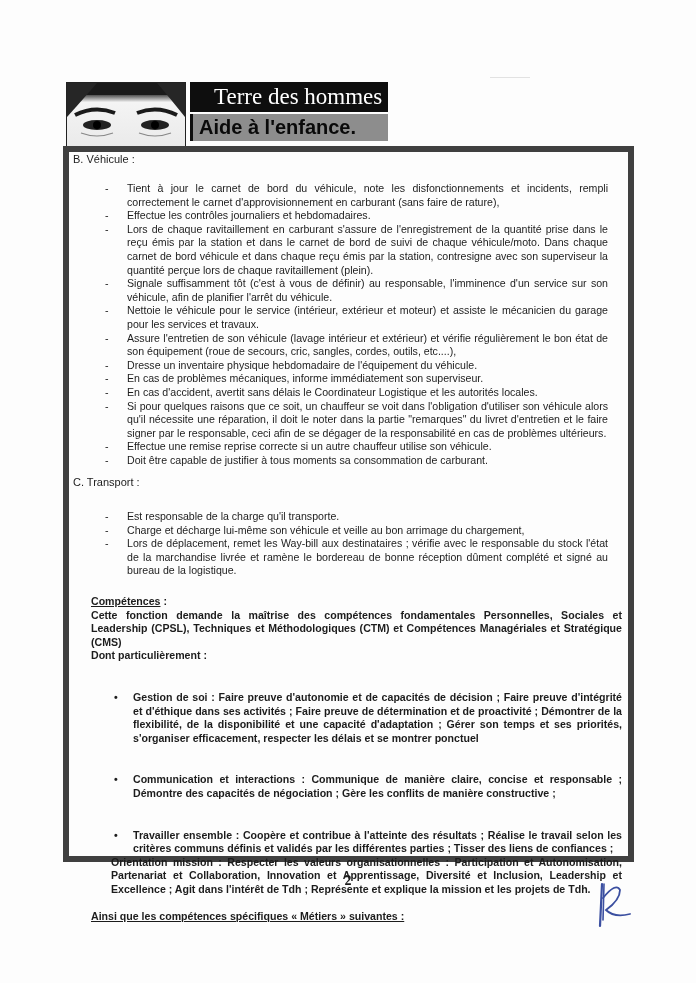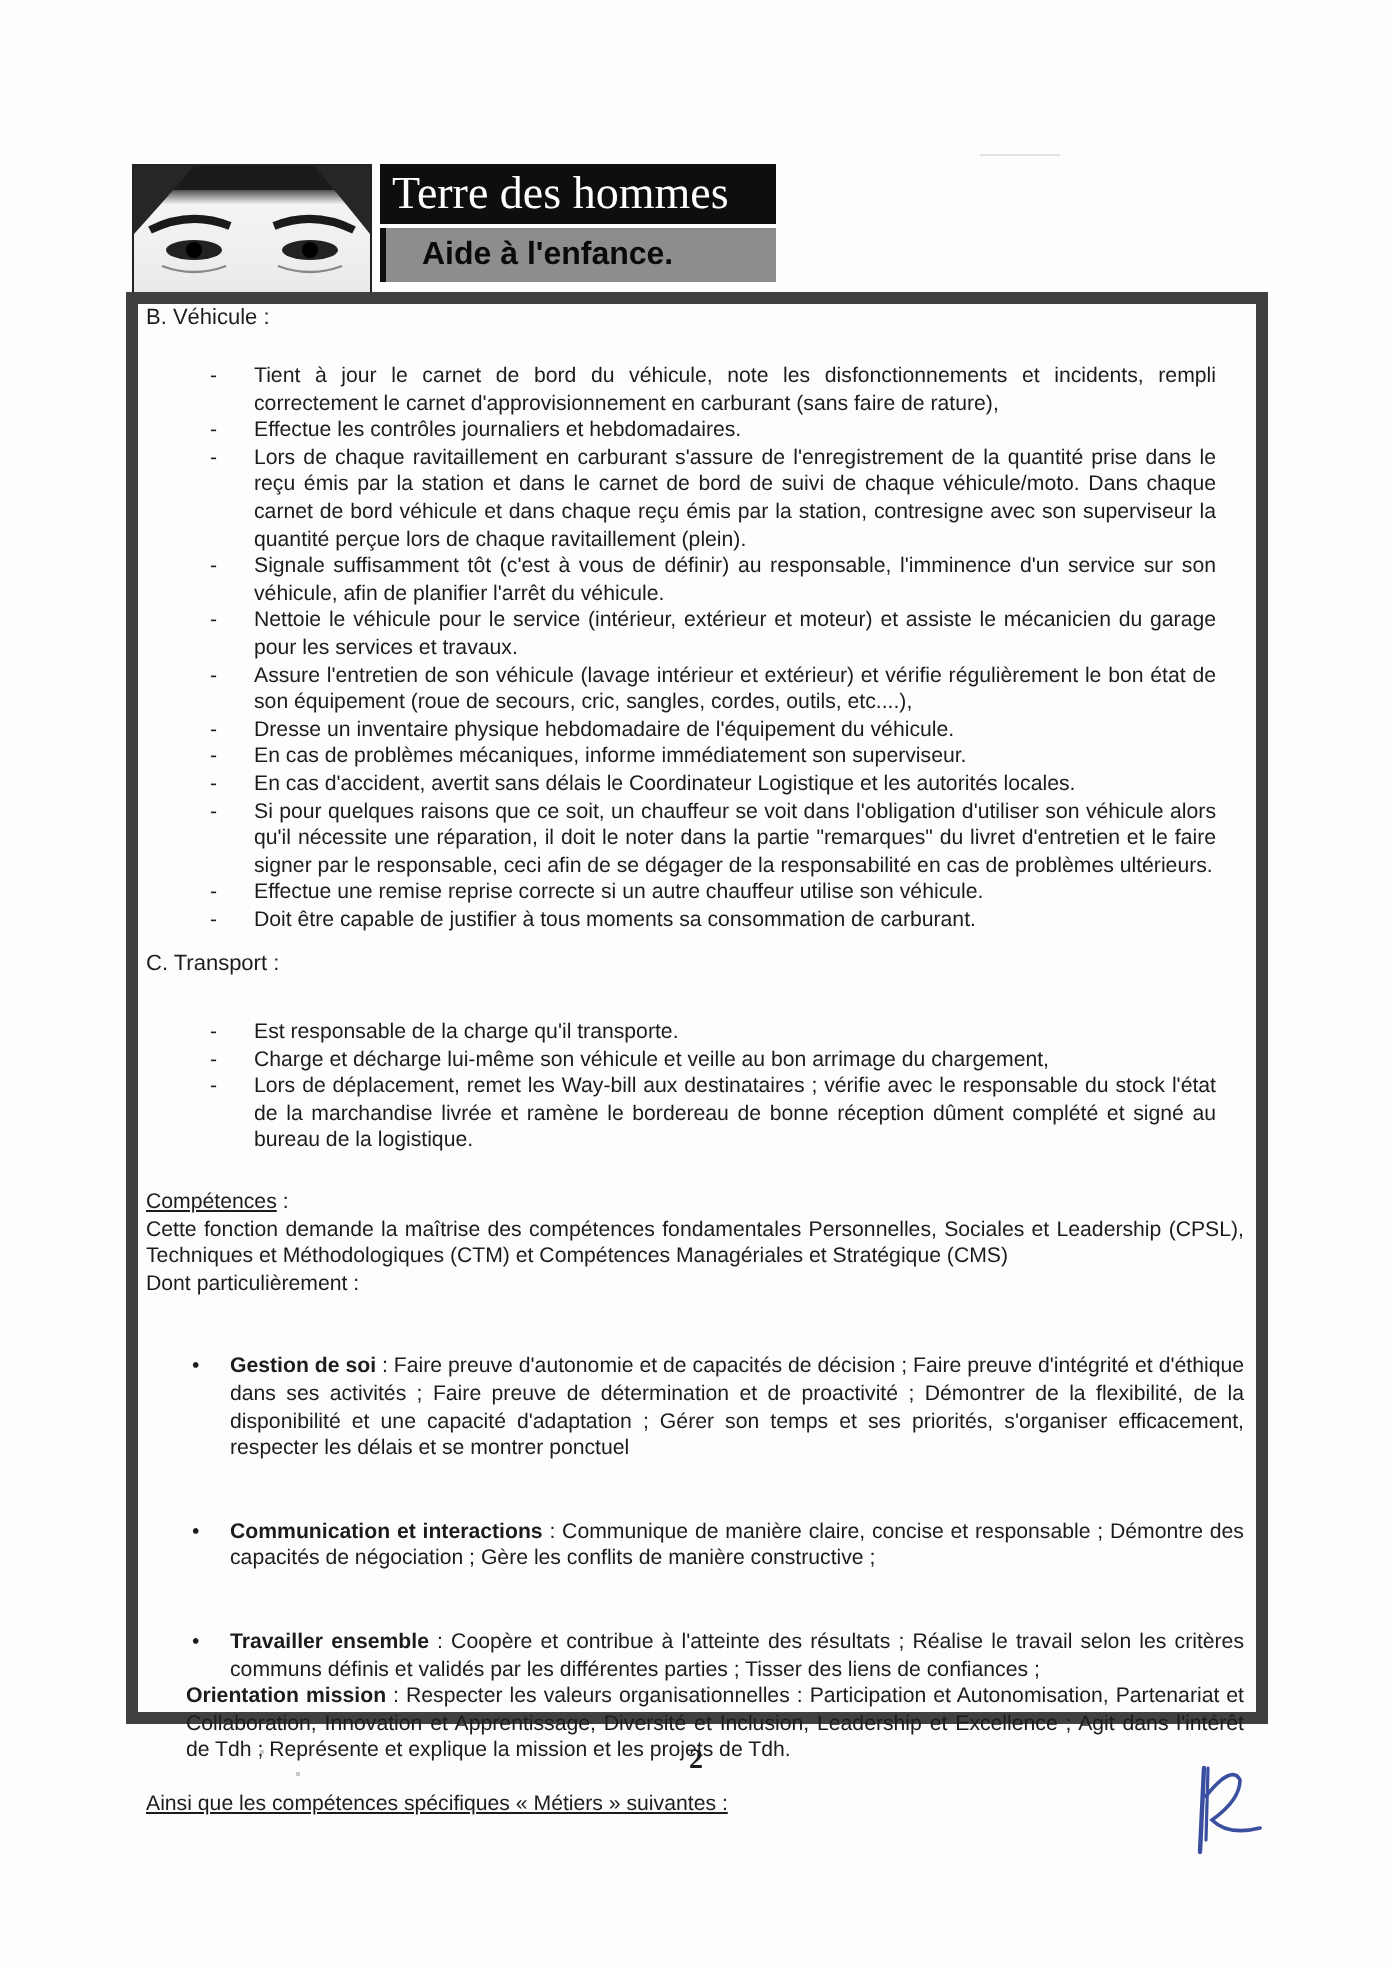--- a/index.html
+++ b/index.html
@@ -10,42 +10,42 @@
   .logo { position: absolute; left: 66px; top: 82px; height: 64px; width: 322px; }
   .logo-photo {
     position: absolute; left: 0; top: 0; width: 118px; height: 64px;
     background: linear-gradient(180deg, #2a2a2a 0%, #444 18%, #f4f4f4 30%, #eaeaea 100%);
     overflow: hidden; border: 1px solid #222;
   }
   .logo-photo svg { position: absolute; left: 0; top: 0; }
   .logo-title {
     position: absolute; left: 124px; top: 0; width: 198px; height: 30px; background: #0e0e0e;
     color: #fff; font-family: "Liberation Serif", serif; font-size: 23px; line-height: 30px;
-    padding-left: 6px; box-sizing: border-box; white-space: nowrap;
+    padding-left: 24px; box-sizing: border-box; white-space: nowrap;
   }
   .logo-sub {
     position: absolute; left: 124px; top: 32px; width: 198px; height: 27px; background: #8d8d8d;
-    color: #0a0a0a; font-weight: bold; font-size: 16px; line-height: 27px; padding-left: 18px; box-sizing: border-box;
+    color: #0a0a0a; font-weight: bold; font-size: 20px; line-height: 27px; padding-left: 6px; box-sizing: border-box;
     border-left: 3px solid #0e0e0e;
   }
   .frame {
     position: absolute; left: 63px; top: 146px; width: 571px; height: 716px;
     border: 6px solid #404040; box-sizing: border-box;
   }
   .section-head { position: absolute; left: 4px; font-size: 11px; }
   ul.dash { list-style: none; margin: 12px; padding: 0; position: absolute; left: 18px; right: 8px; }
   ul.dash li {
     position: relative; padding-left: 28px; font-size: 10.6px; line-height: 13.6px; text-align: justify;
   }
   ul.dash li::before { content: "-"; position: absolute; left: 6px; top: 0; }
   .notice {
     position: absolute; left: 0; right: 0; top: 424px; height: 17px; border-top: 1px solid #555; border-bottom: 1px solid #555;
     font-weight: bold; font-size: 10.6px; line-height: 17px; padding-left: 5px; white-space: nowrap; letter-spacing: -0.05px;
   }
-  .comp { position: absolute; left: 4px; right: 6px; top: 443px; font-size: 10.6px; line-height: 13.6px; text-align: justify; }
+  .comp { position: absolute; left: 22px; right: 6px; top: 443px; font-size: 10.6px; line-height: 13.6px; text-align: justify; font-weight: bold; }
   .comp p { margin: 0; }
   .u { text-decoration: underline; }
   ul.bullets { list-style: none; margin: 0; padding: 0 0 0 20px; }
   ul.bullets li { position: relative; padding-left: 22px; text-align: justify; margin-top: 28px; }
   ul.bullets li::before { content: "\2022"; position: absolute; left: 3px; top: 0; }
   .orient { padding-left: 20px; text-indent: 0; }
   .metiers { margin-top: 13px !important; }
   .page-num {
     position: absolute; left: 0; width: 696px; top: 873px; text-align: center;
     font-family: "Liberation Serif", serif; font-size: 14px; font-weight: bold;

